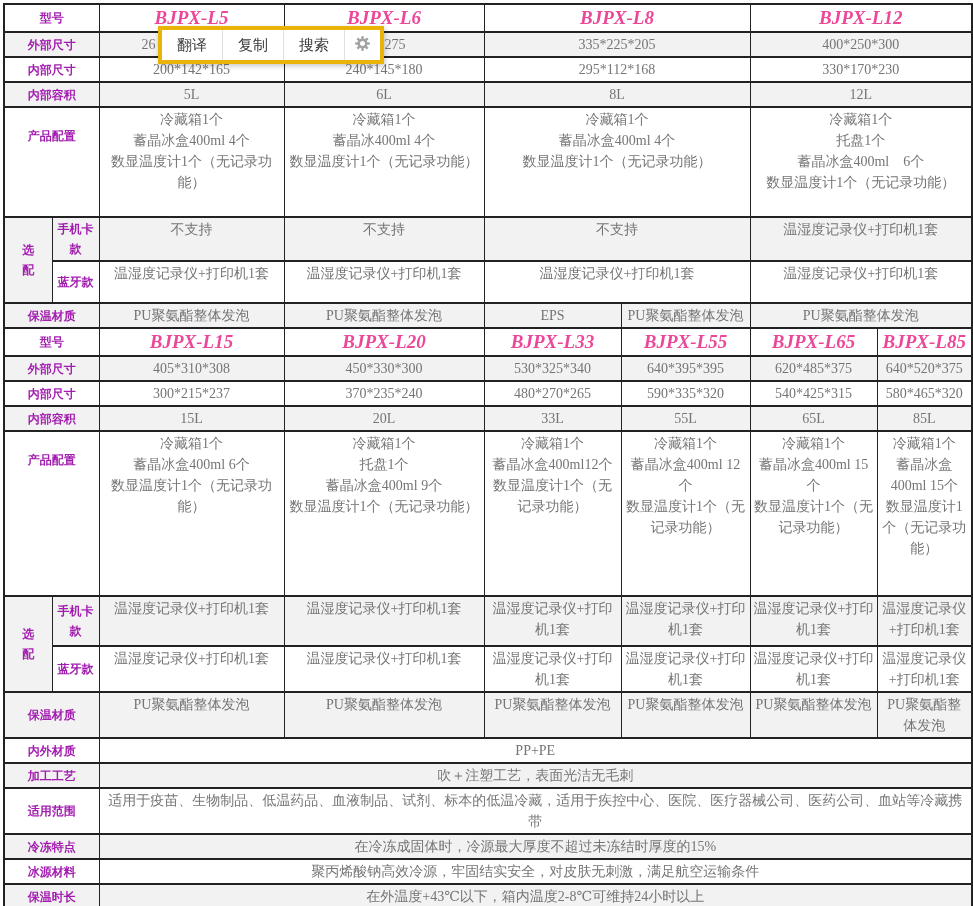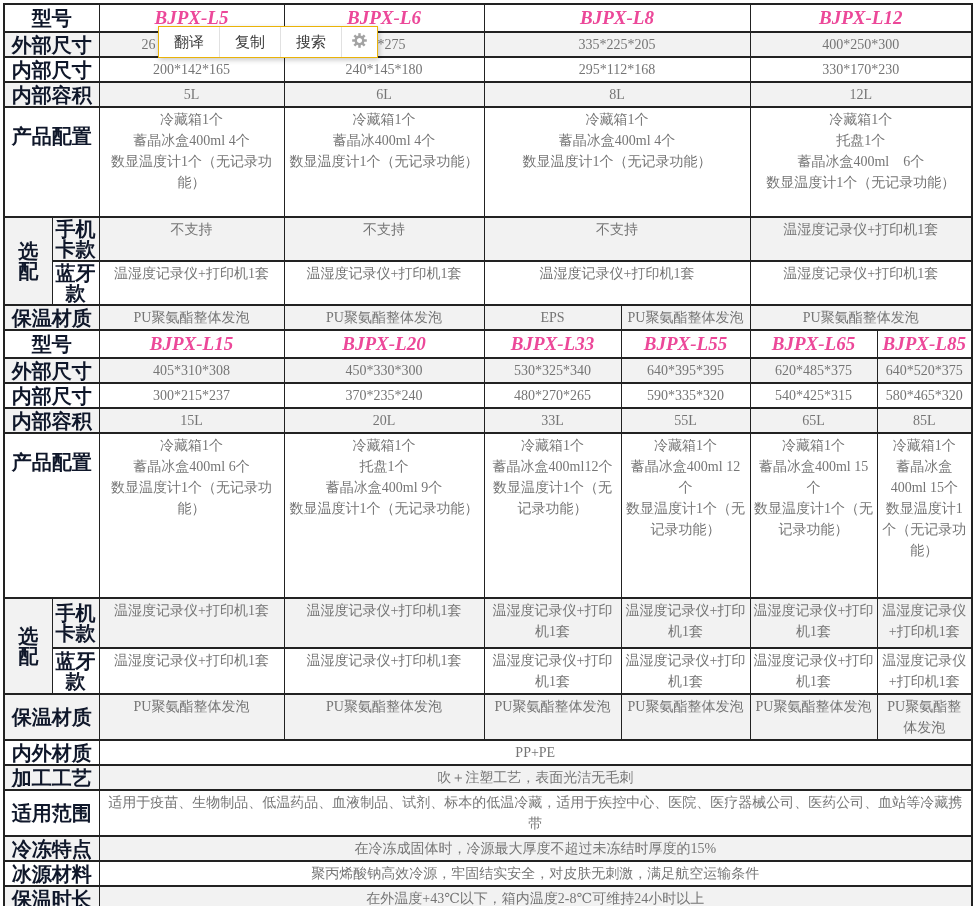--- a/index.html
+++ b/index.html
@@ -1,33 +1,33 @@
 <!DOCTYPE html>
 <html><head>
 <meta charset="utf-8">
 <style>
   html,body{margin:0;padding:0;background:#fff;}
   body{width:973px;height:906px;position:relative;font-family:"Liberation Serif","DejaVu Serif",serif;}
   table{border-collapse:collapse;table-layout:fixed;width:968px;margin:3px 0 0 3px;border:2px solid #222;}
   td{border:1px solid #222;border-top-width:2px;border-bottom-width:2px;padding:1px 3px;
      text-align:center;vertical-align:top;font-size:14px;color:#757575;line-height:21px;
      white-space:pre-wrap;overflow:hidden;word-break:break-word;}
-  td.lbl{font-weight:bold;color:#0f172a;font-size:20px;vertical-align:middle;line-height:20px;white-space:pre-line;}
+  td.lbl{font-weight:bold;color:#a21caf;font-size:12px;vertical-align:middle;line-height:20px;white-space:pre-line;}
   td.model{font-weight:bold;color:#ec4899;font-size:19px;vertical-align:middle;line-height:24px;font-style:italic;}
   tr.z td{background:#f2f2f2;}
   td.w{background:#fff !important;}
   .pt18{vertical-align:top !important;padding-top:18px !important;}
   .frag-l{text-align:left;padding-left:42px;}
   .frag-r{text-align:center;padding-right:30px;}
   tr.h27{height:27px;} tr.h22{height:22px;} tr.h110{height:110px;} tr.h43{height:43px;}
   tr.h42{height:42px;} tr.h23{height:23px;} tr.h165{height:165px;} tr.h50{height:50px;}
   tr.h45{height:45px;} tr.h46{height:46px;} tr.h34{height:22px;} tr.h38{height:38px;padding-left:32px;}
   
   .ctx-menu{position:absolute;left:158px;top:26px;height:30px;display:flex;align-items:stretch;
-     background:#fff;border:1px solid #eab308;box-shadow:1px 2px 5px rgba(0,0,0,.22);z-index:10;
+     background:#fff;border:4px solid #eab308;box-shadow:1px 2px 5px rgba(0,0,0,.22);z-index:10;
      font-family:Liberation Mono, monospace;}
   .ctx-item{border:none;background:#fff;font-size:15px;color:#3c3c3c;padding:0 15px;cursor:pointer;
      font-family:inherit;display:flex;align-items:center;}
   .ctx-sep{width:1px;background:#e1e1e1;margin:0;}
   .ctx-gear{border:none;background:#fff;padding:0 10px;cursor:pointer;display:flex;align-items:center;}
 </style>
 </head>
 <body>
 
 <table>

